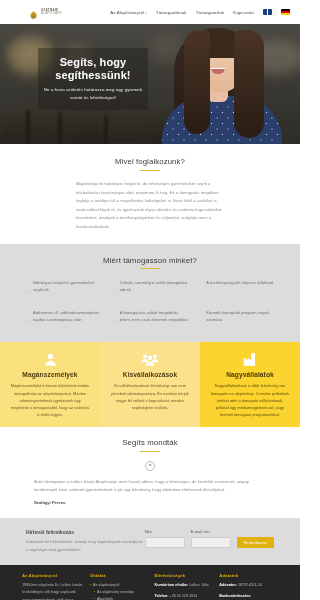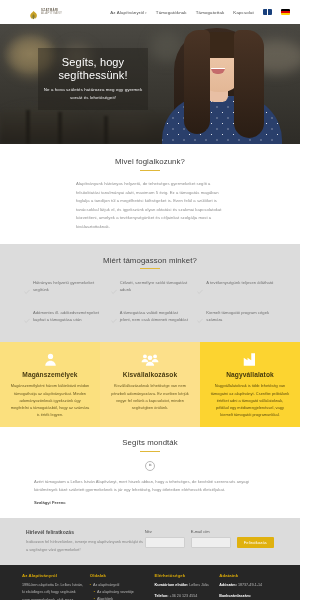--- a/index.html
+++ b/index.html
@@ -120,21 +120,21 @@
   .hero-overlay {
     position: absolute; left: 38px; top: 24px; width: 110px; height: 62px;
     background: rgba(30,28,24,.42);
   }
   .hero-inner {
     position: absolute; left: 38px; top: 24px; width: 110px; height: 62px;
     display: flex; flex-direction: column; align-items: center; justify-content: center;
     text-align: center; padding: 3px 4px;
   }
   .hero-h1 {
-    color: #ffffff; font-size: 11px; line-height: 1.18; font-weight: normal;
+    color: #ffffff; font-size: 11px; line-height: 1.18; font-weight: bold;
     letter-spacing: .1px;
   }
   .hero-sub {
     color: #f2f2f2; font-size: 4.4px; line-height: 1.75; margin-top: 4px;
     letter-spacing: .1px;
   }
 
   
   .sec-white { background: #ffffff; padding: 13px 0 12px; }
   .sec-title {

